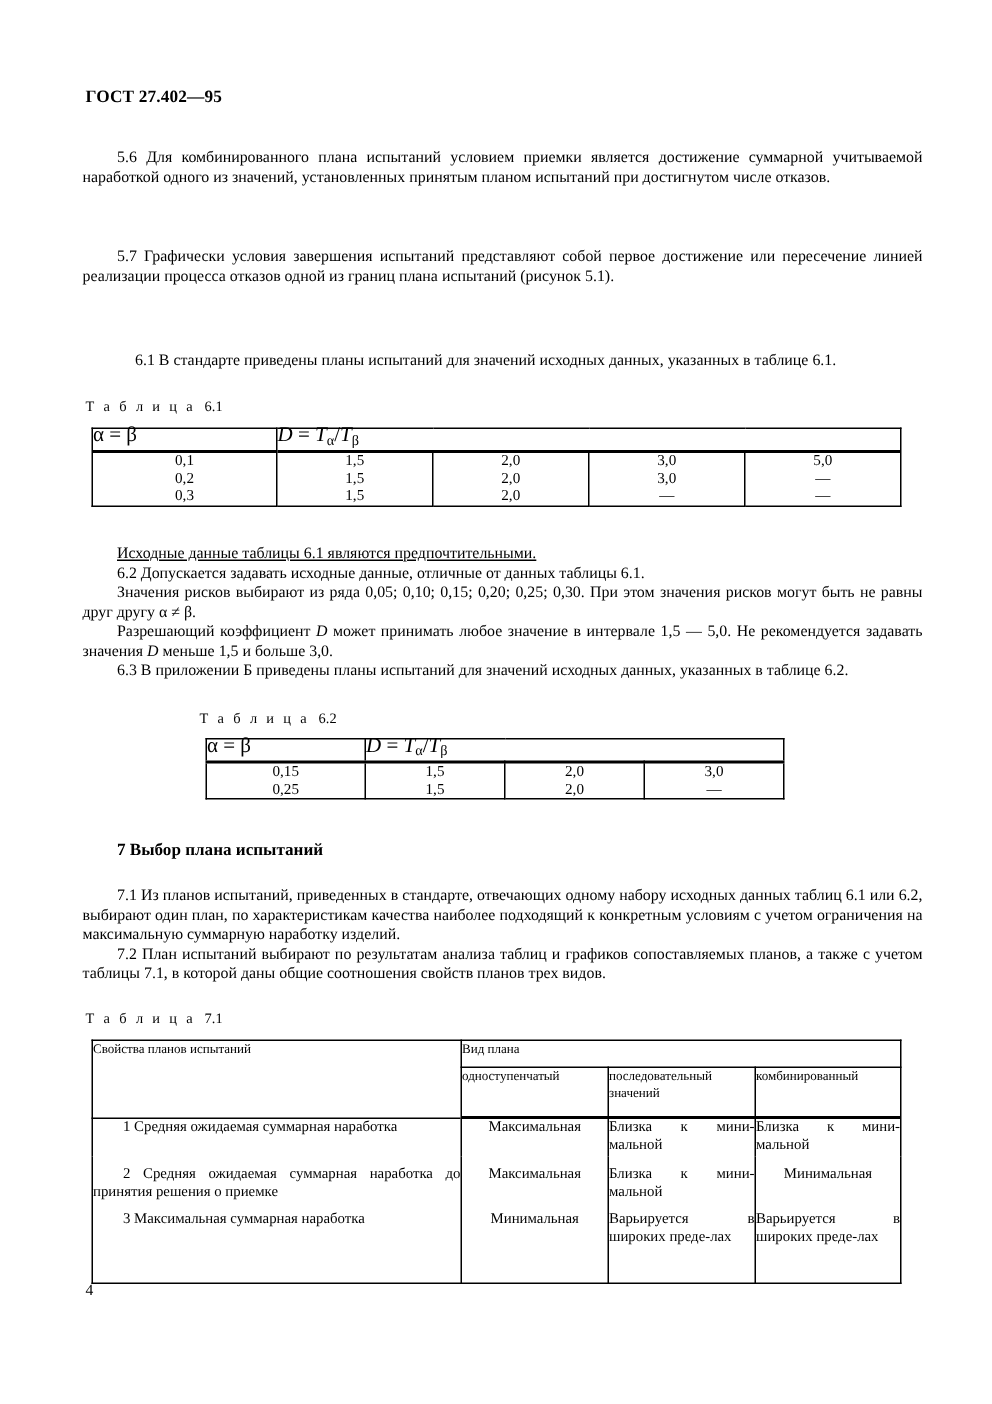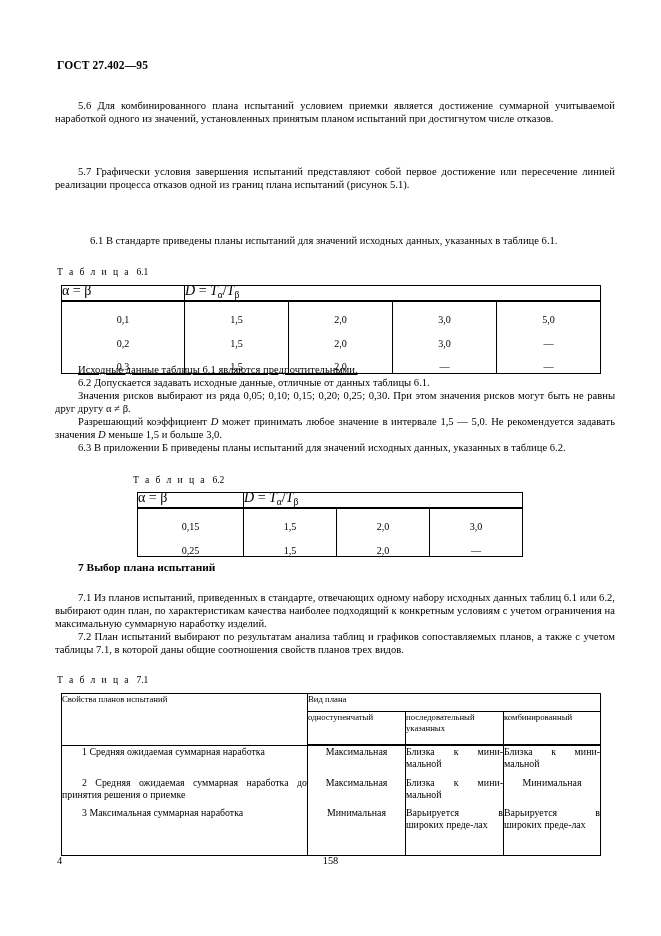--- a/index.html
+++ b/index.html
@@ -82,21 +82,21 @@
     line-height: 10.5px;
     padding: 3px 2px 3px 2px;
     vertical-align: middle;
   }
   .num-cell {
     text-align: center;
     padding: 3px 2px 4px 2px;
     font-size: 10.1px;
     line-height: 11.6px;
   }
-  .num-cell div { white-space: nowrap; margin-top: 12px; }
+  .num-cell div { white-space: nowrap; }
 
   
   .thickbottom { border-bottom: 2px solid #000 !important; }
 
   
   table.t71 {
     border-collapse: collapse;
     table-layout: fixed;
     font-size: 9.9px;
   }
@@ -273,21 +273,21 @@
         <col style="width:98px">
         <col style="width:97px">
     </colgroup>
     <tbody>
       <tr>
         <td rowspan="2" class="t71-headcell">Свойства планов испытаний</td>
         <td colspan="3" class="t71-headcell" style="height:17px;">Вид плана</td>
       </tr>
       <tr>
         <td class="t71-headcell thickbottom" style="height:32px;">одноступенчатый</td>
-        <td class="t71-headcell thickbottom" style="height:32px;">последовательный указанных</td>
+        <td class="t71-headcell thickbottom" style="height:32px;">последовательный значений</td>
         <td class="t71-headcell thickbottom" style="height:32px;">комбинированный</td>
       </tr>
 
       <tr>
         <td class="t71-prop" style="border-bottom:none;">1 Средняя ожидаемая суммарная наработка</td>
         <td class="t71-val center" style="border-bottom:none;">Максимальная</td>
         <td class="t71-val" style="border-bottom:none;">Близка к мини-мальной</td>
         <td class="t71-val" style="border-bottom:none;">Близка к мини-мальной</td>
       </tr>
 
@@ -301,15 +301,14 @@
       <tr>
         <td class="t71-prop" style="border-top:none; height:48px; padding-top:5px;">3 Максимальная суммарная наработка</td>
         <td class="t71-val center" style="border-top:none; padding-top:5px;">Минимальная</td>
         <td class="t71-val" style="border-top:none; padding-top:5px;">Варьируется в широких преде-лах</td>
         <td class="t71-val" style="border-top:none; padding-top:5px;">Варьируется в широких преде-лах</td>
       </tr>
     </tbody>
   </table>
 
   <div class="folio-left">4</div>
-  <div class="folio-center">158</div>
 
 </div>
 
 </body></html>

